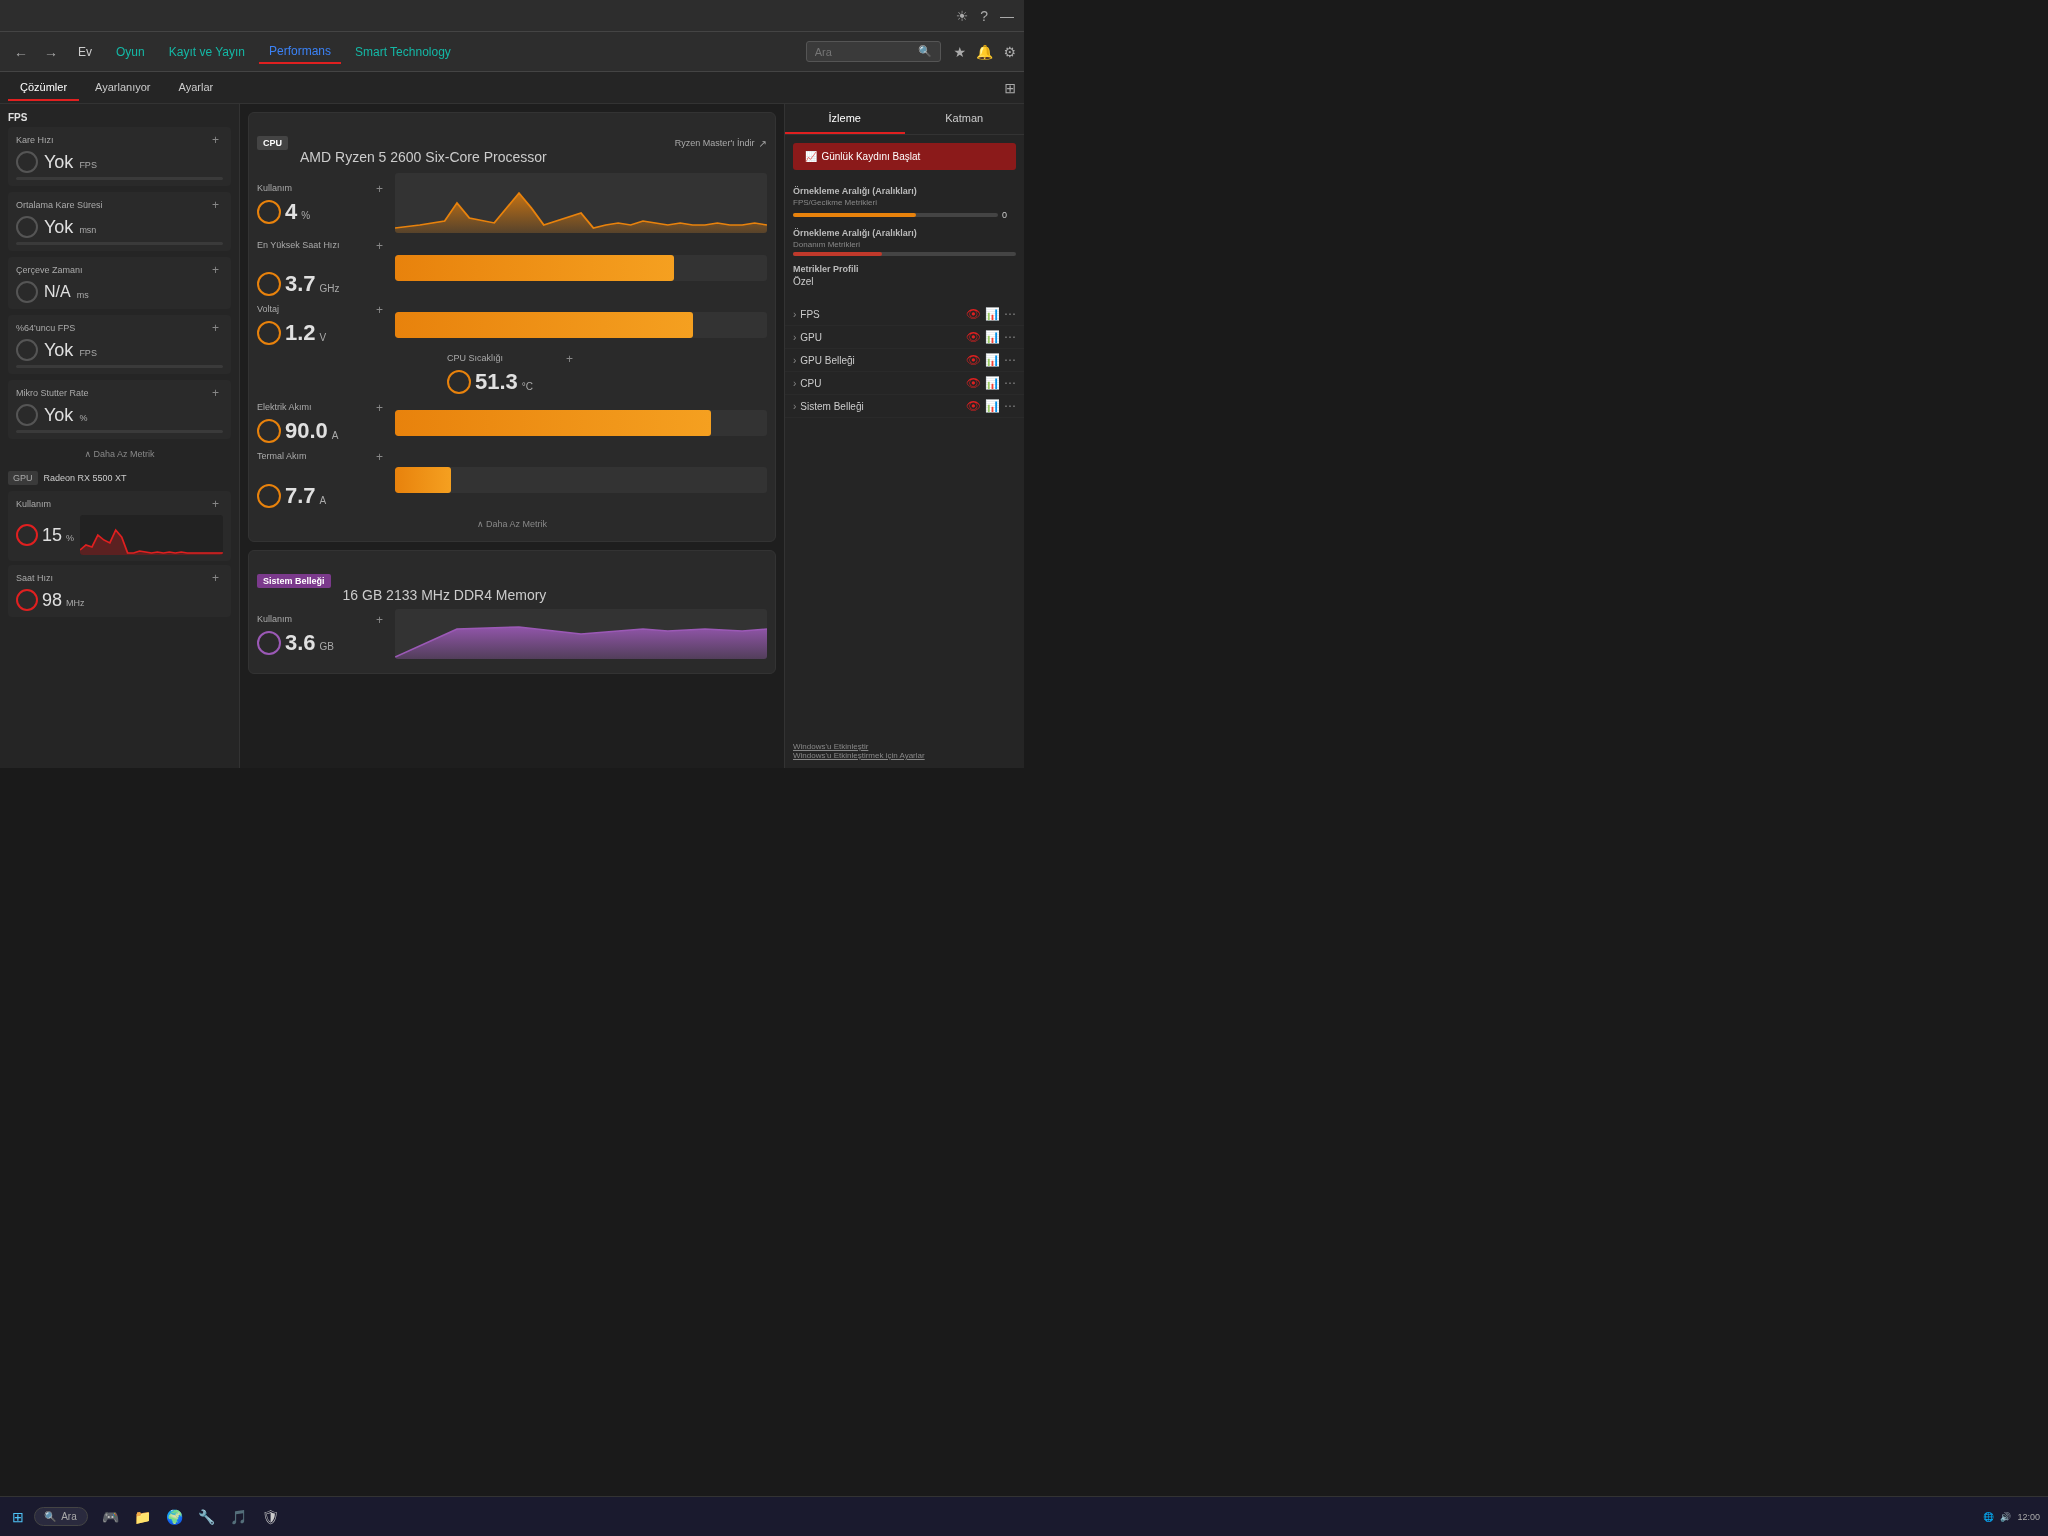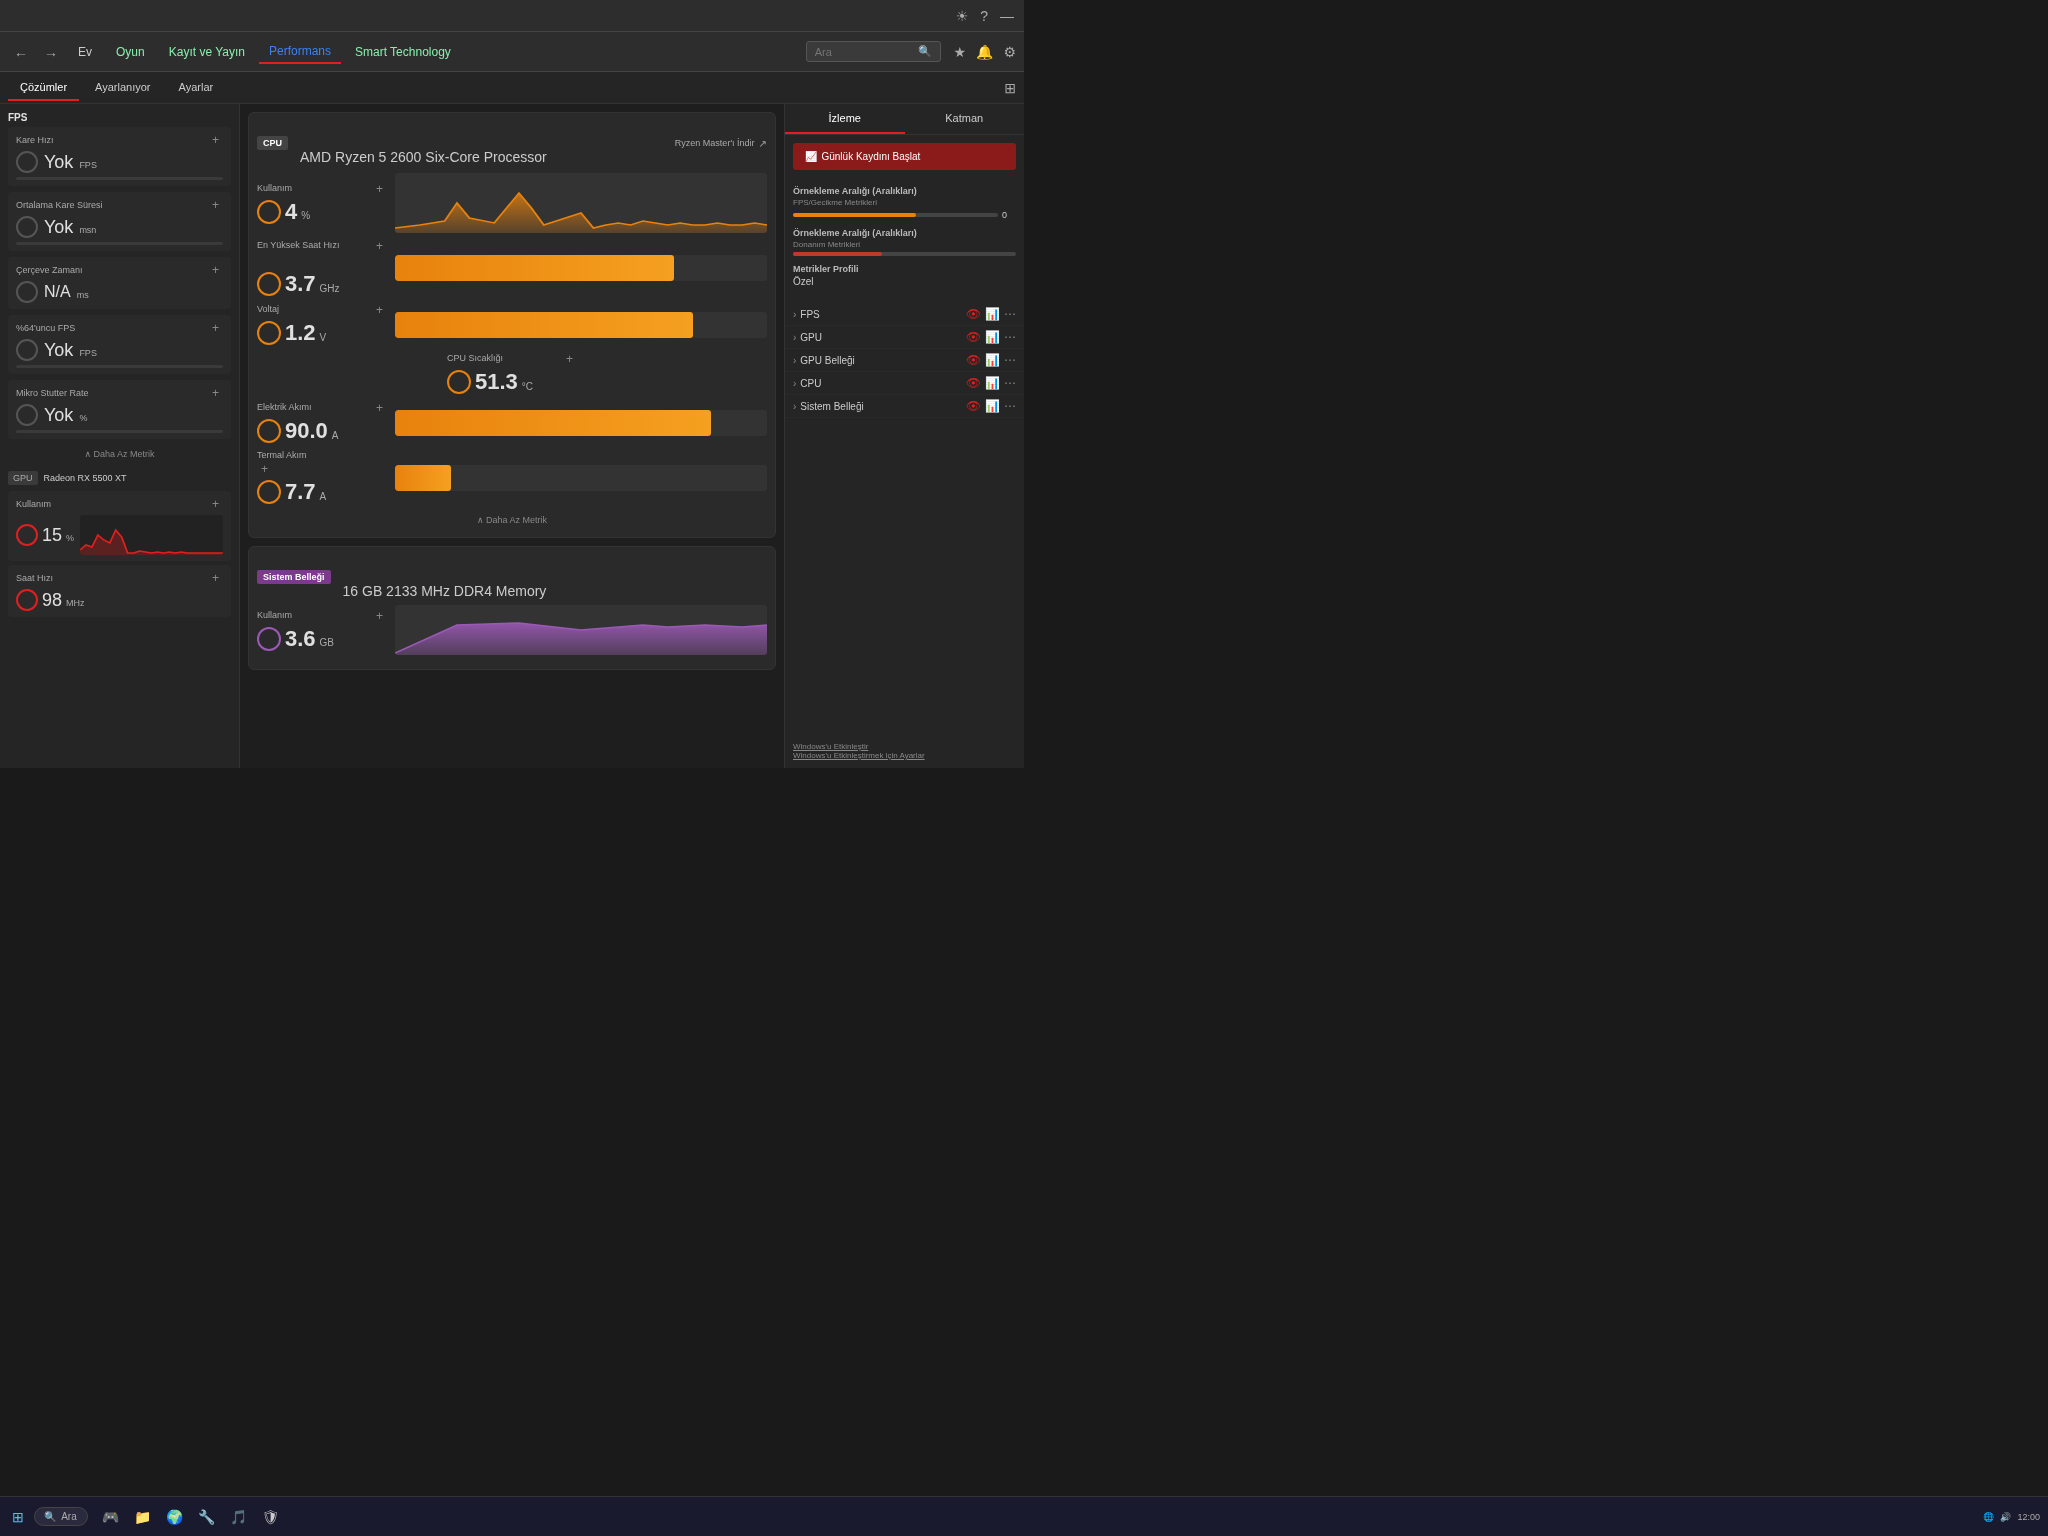--- a/index.html
+++ b/index.html
@@ -46,21 +46,21 @@
       padding: 4px 6px;
       cursor: pointer;
     }
     .nav-home {
       color: #ccc;
       padding: 4px 10px;
       font-size: 12px;
       cursor: pointer;
     }
     .nav-link {
-      color: #86efac;
+      color: #14b8a6;
       padding: 4px 10px;
       font-size: 12px;
       cursor: pointer;
     }
     .nav-link.active {
       color: #3b82f6;
       font-weight: normal;
       border-bottom: 2px solid #e02020;
       text-align: center;
     }
@@ -755,21 +755,21 @@
             <span class="cpu-unit">A</span>
           </div>
         </div>
         <div style="flex:1;height:26px;background:#333;border-radius:3px;overflow:hidden;margin-left:8px;">
           <div style="width:85%;height:100%;background:linear-gradient(to right,#e8820c,#f5a020);border-radius:3px;"></div>
         </div>
       </div>
 
       <div style="display:flex;align-items:center;margin-bottom:6px;">
         <div style="width:130px;flex-shrink:0;">
-          <div style="display:flex;align-items:flex-start;justify-content:space-between;margin-bottom:3px;flex-direction:column;">
+          <div style="display:flex;align-items:center;justify-content:space-between;margin-bottom:19px;">
             <span class="cpu-metric-label">Termal Akım</span>
             <span class="plus-btn">+</span>
           </div>
           <div class="cpu-metric-value-row">
             <div class="cpu-gauge"></div>
             <span class="cpu-value">7.7</span>
             <span class="cpu-unit">A</span>
           </div>
         </div>
         <div style="flex:1;height:26px;background:#333;border-radius:3px;overflow:hidden;margin-left:8px;">

